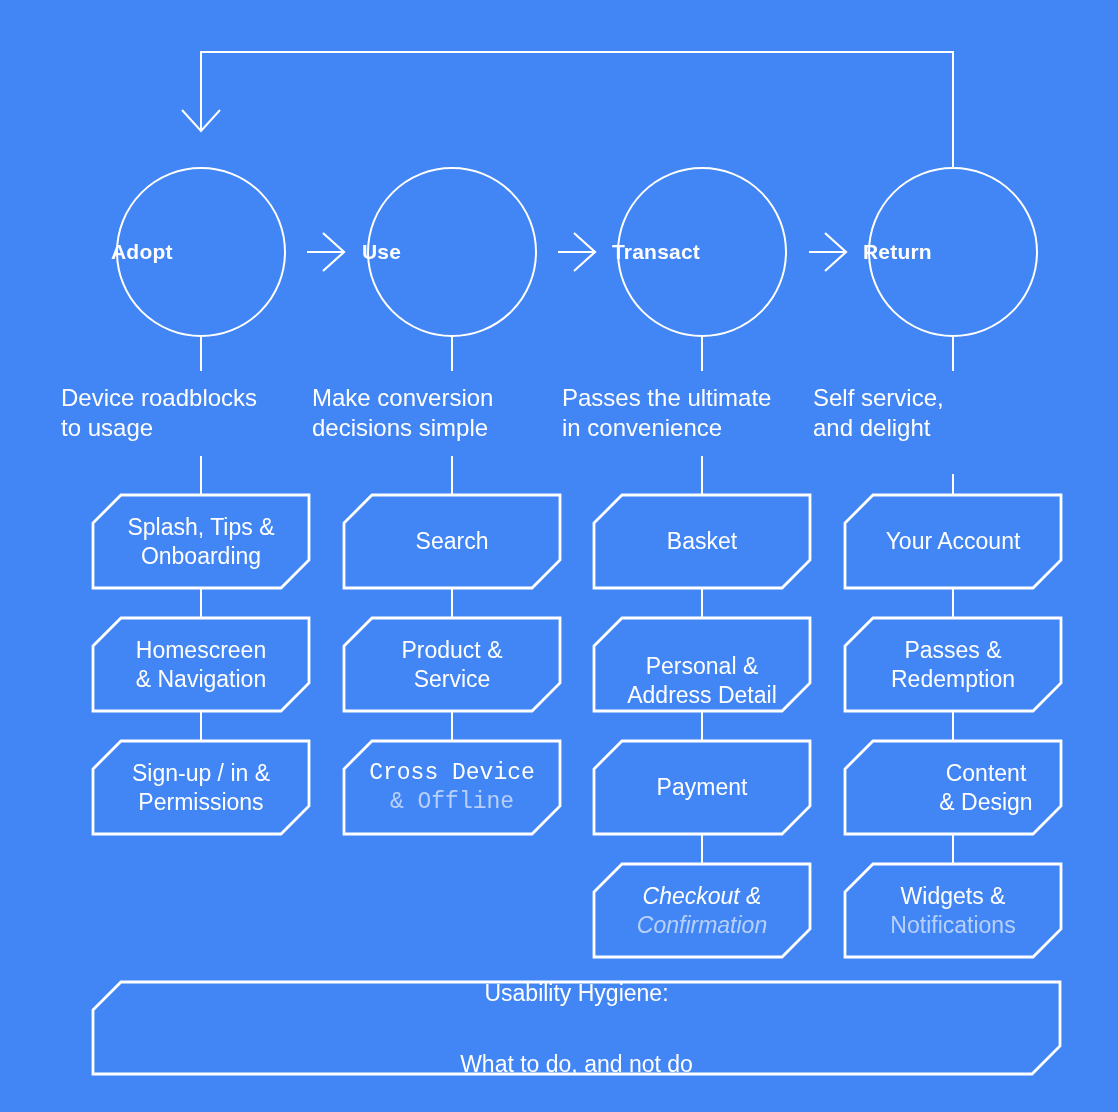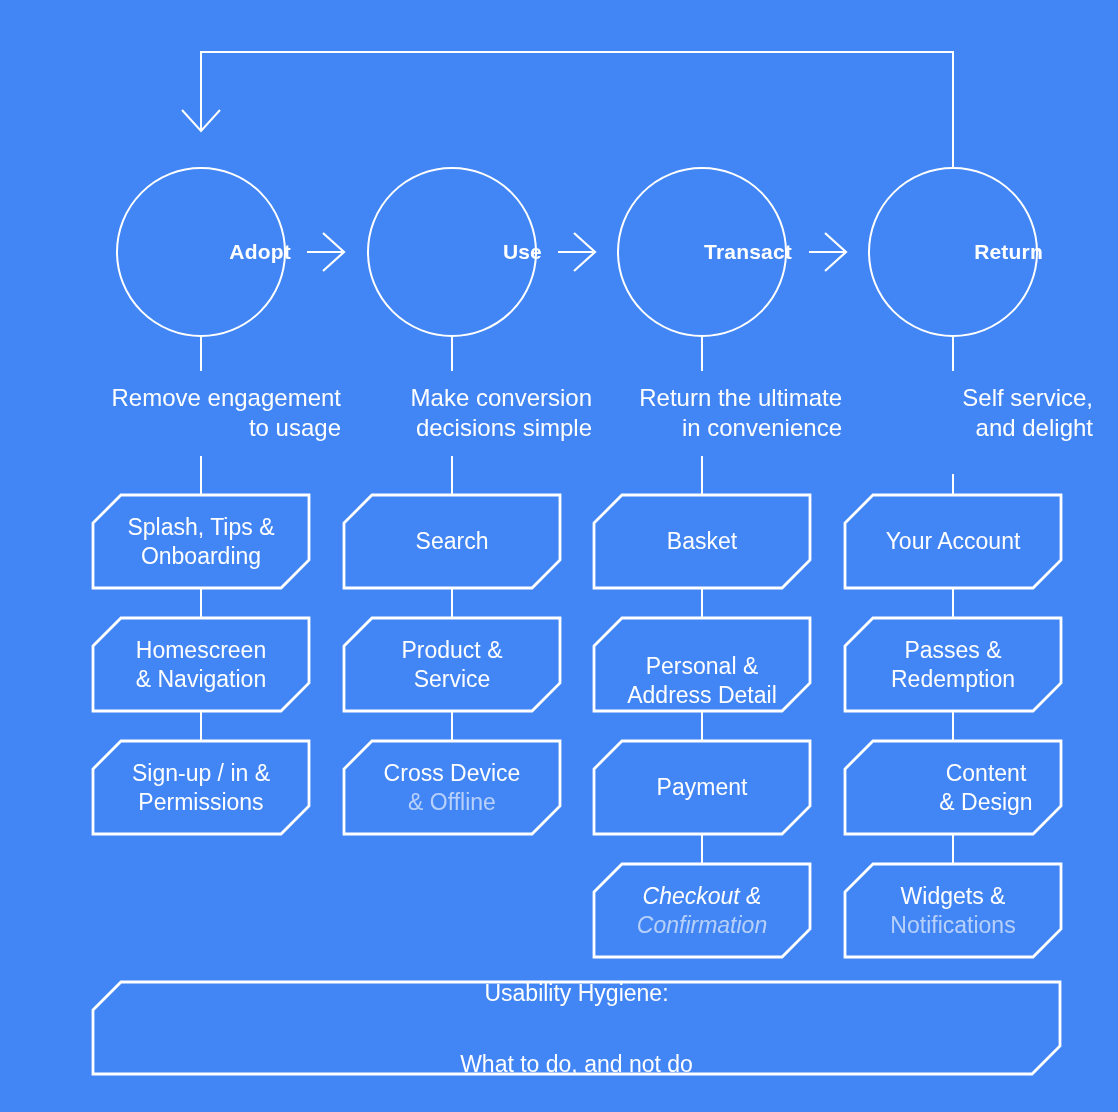--- a/index.html
+++ b/index.html
@@ -5,21 +5,21 @@
   html,body{margin:0;padding:0;background:#4285F4;}
   .canvas{
     position:relative;
     width:1118px;height:1112px;
     background:#4285F4;
     overflow:hidden;
     font-family:"Liberation Sans", sans-serif;
   }
   svg.diagram{position:absolute;left:0;top:0;}
   svg.diagram *{vector-effect:none;}
-  .lbl{position:absolute;color:#ffffff;text-align:right;}
+  .lbl{position:absolute;color:#ffffff;text-align:left;}
   .circle-label{font-weight:700;font-size:21px;line-height:26px;width:180px;top:239px;letter-spacing:.2px;}
   .desc{font-size:24px;line-height:30px;width:280px;top:383px;font-weight:400;}
   .desc div{display:block;}
   .box-label{
     width:216px;height:93px;
     display:flex;flex-direction:column;justify-content:center;align-items:center;
     font-size:23px;line-height:29px;font-weight:400;
   }
   .footer-label{
     left:93px;top:982px;width:967px;height:92px;
@@ -94,29 +94,29 @@
       </g>
     </g>
   </svg>
 
   <div class="lbl circle-label" style="left:111px;">Adopt</div>
   <div class="lbl circle-label" style="left:362px;">Use</div>
   <div class="lbl circle-label" style="left:612px;">Transact</div>
   <div class="lbl circle-label" style="left:863px;">Return</div>
 
   <div class="lbl desc" style="left:61px;">
-    <div>Remove engagement</div>
+    <div>Device roadblocks</div>
     <div>to usage</div>
   </div>
   <div class="lbl desc" style="left:312px;">
     <div>Make conversion</div>
     <div>decisions simple</div>
   </div>
   <div class="lbl desc" style="left:562px;">
-    <div>Return the ultimate</div>
+    <div>Passes the ultimate</div>
     <div>in convenience</div>
   </div>
   <div class="lbl desc" style="left:813px;">
     <div>Self service,</div>
     <div>and delight</div>
   </div>
 
   <div class="lbl box-label" style="left:93px;top:618px;">
     <span>Homescreen</span>
     <span>&amp; Navigation</span>
@@ -130,21 +130,21 @@
     <span>Permissions</span>
   </div>
 
   <div class="lbl box-label" style="left:344px;top:495px;">
     <span>Search</span>
   </div>
   <div class="lbl box-label" style="left:344px;top:618px;">
     <span>Product &amp;</span>
     <span>Service</span>
   </div>
-  <div class="lbl box-label" style="left:344px;top:741px;">
+  <div class="lbl box-label" style="left:344px;top:741px;font-family:Liberation Mono, monospace;">
     <span>Cross Device</span>
     <span class="dim">&amp; Offline</span>
   </div>
 
   <div class="lbl box-label" style="left:594px;top:495px;border-radius:7px;">
     <span>Basket</span>
   </div>
   <div class="lbl box-label" style="left:594px;top:618px;margin-top:16px;">
     <span>Personal &amp;</span>
     <span>Address Detail</span>

